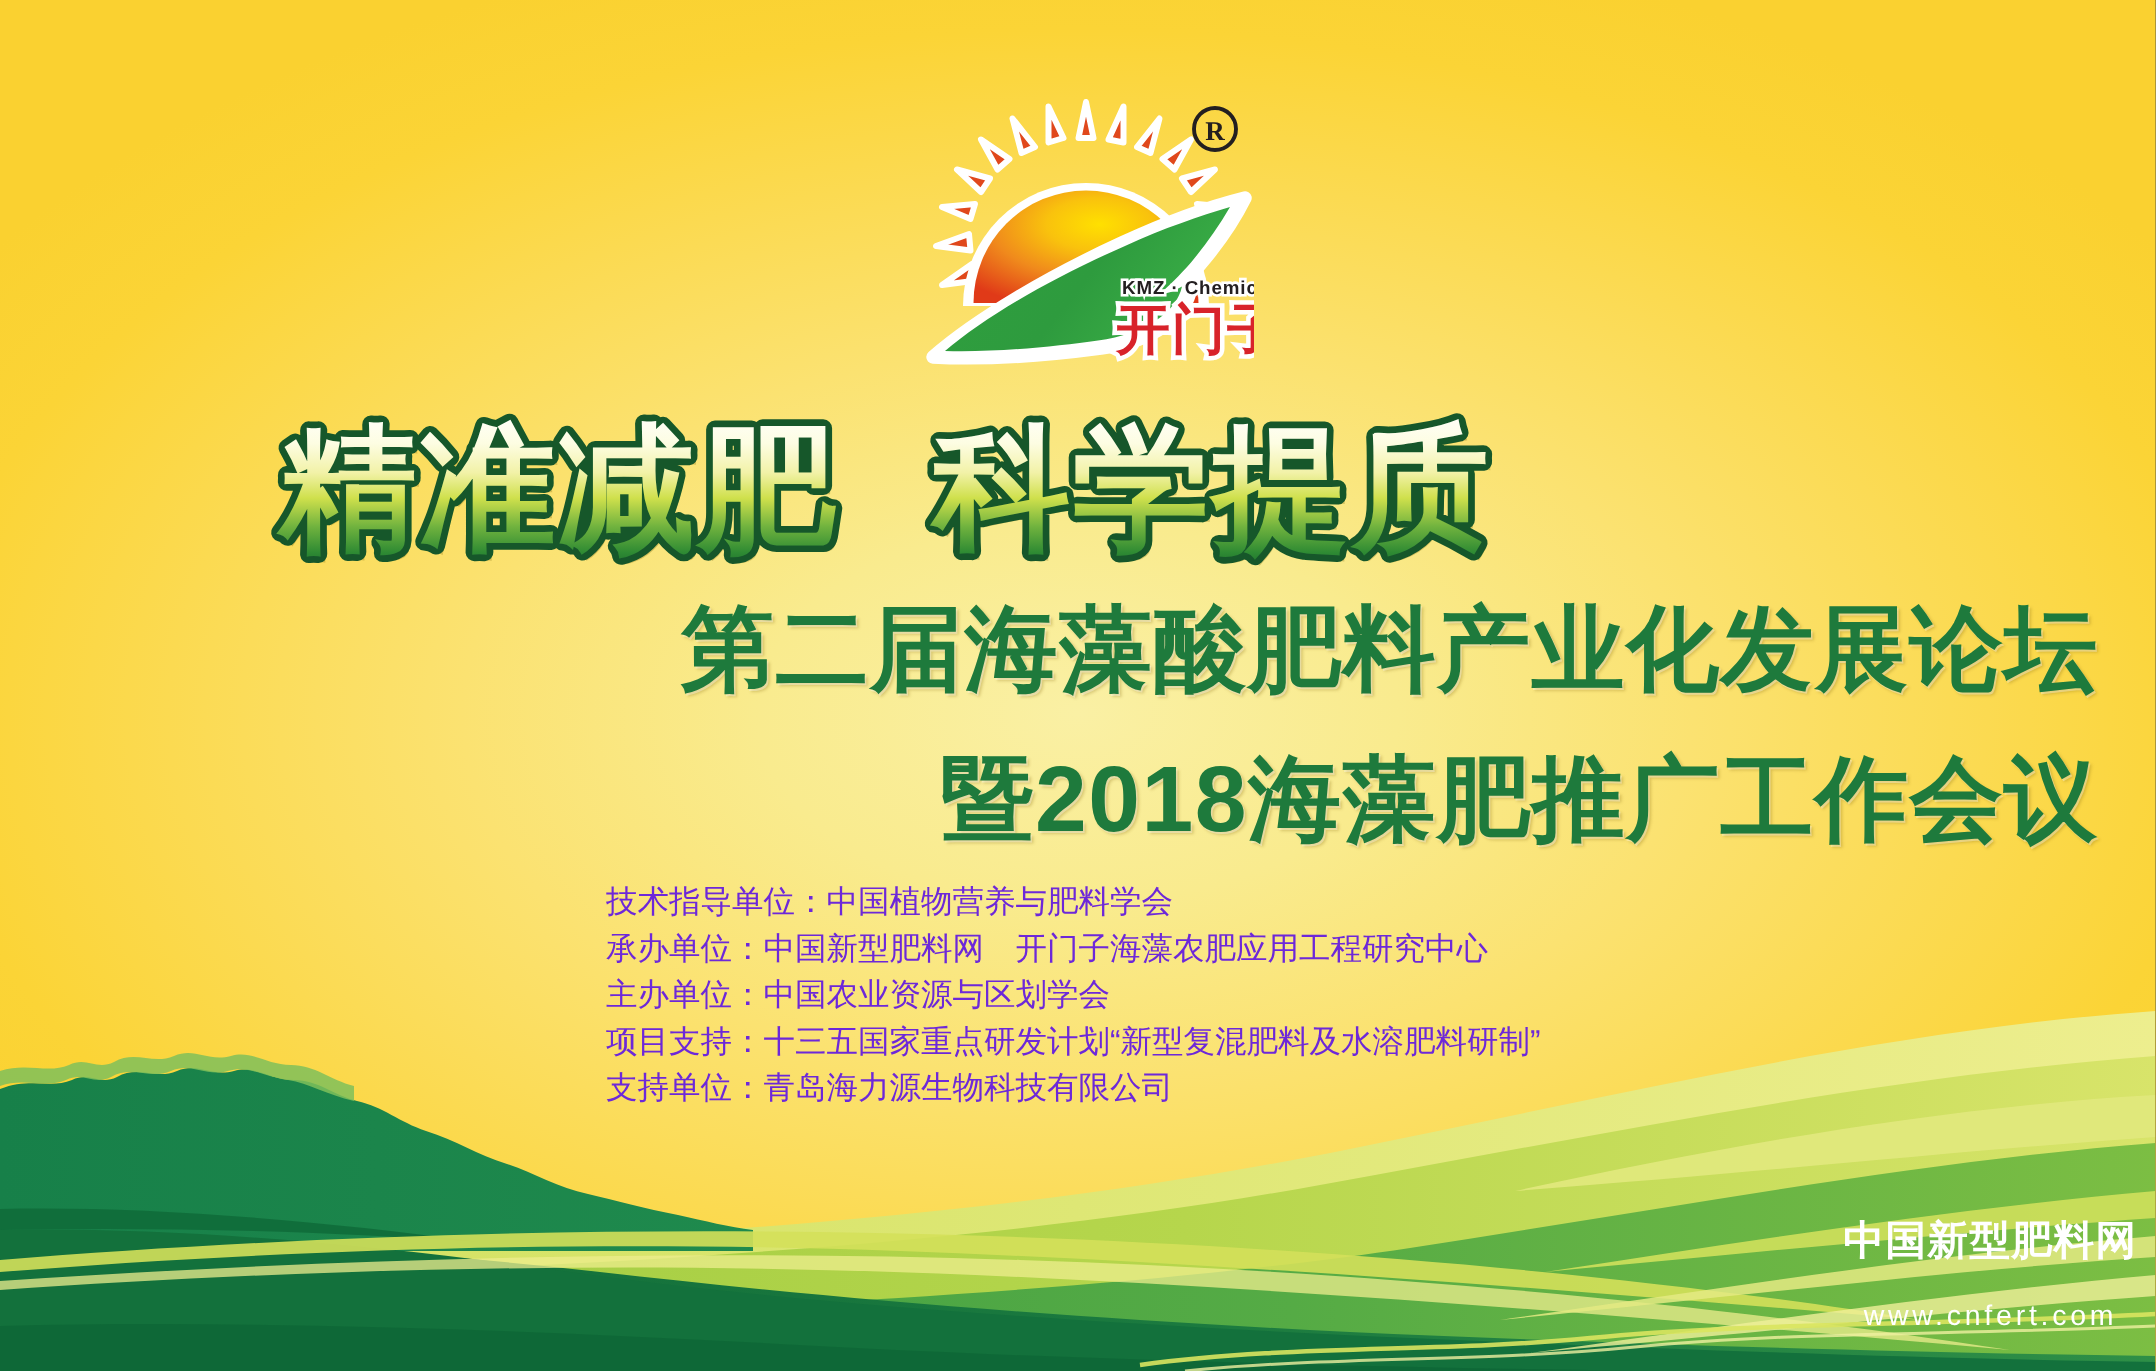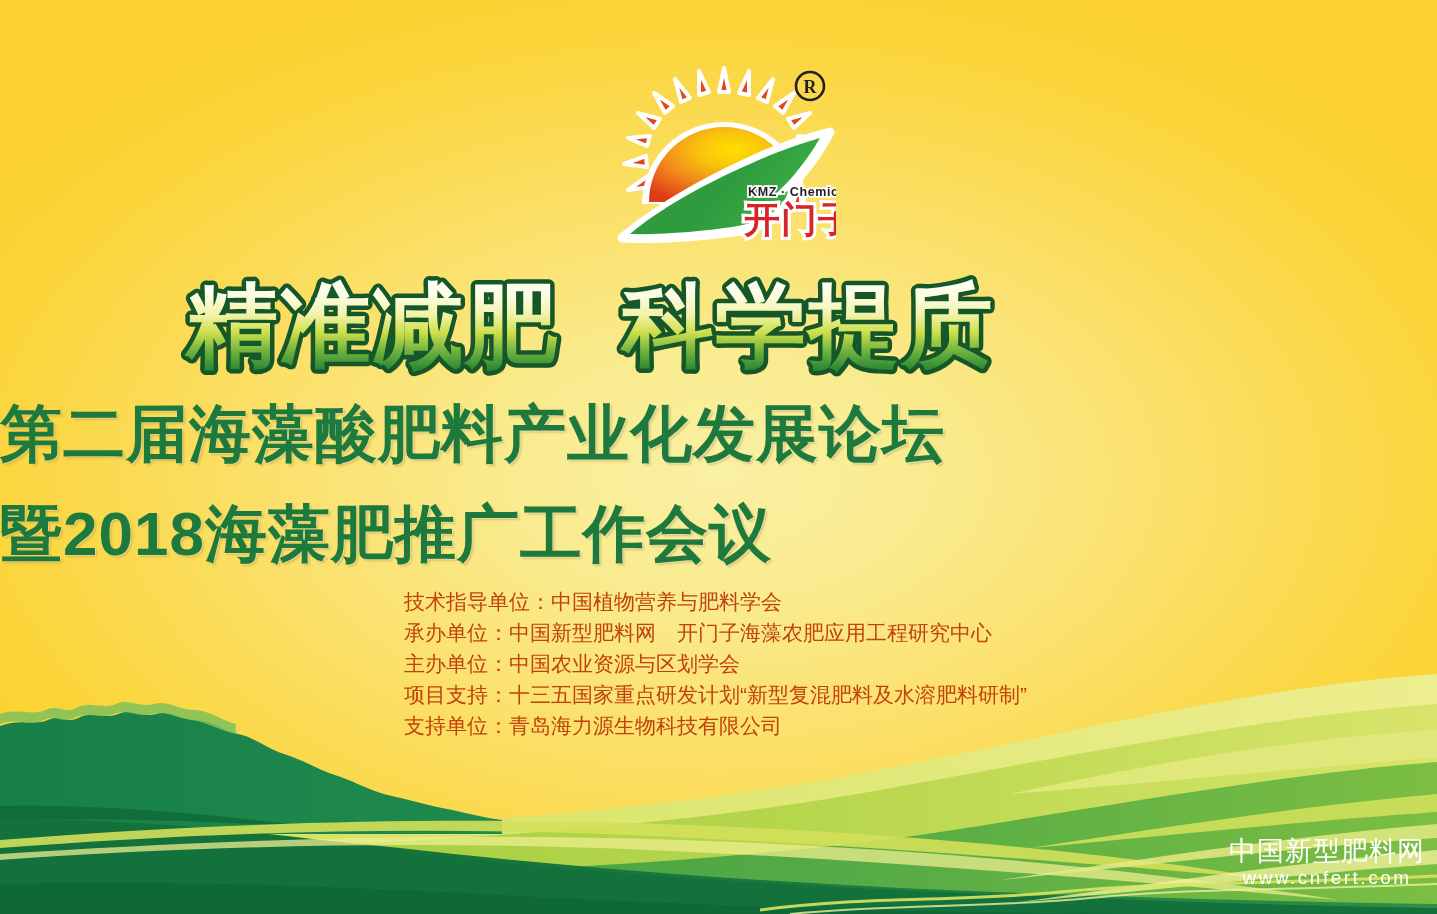--- a/index.html
+++ b/index.html
@@ -63,21 +63,21 @@
     text-align: center;
     height: 130px;
   }
   .headline svg { display:block; width:100%; height:130px; }
 
   
   .subtitle {
     position: absolute;
     left: 0;
     width: 1399px;
-    text-align: left;
+    text-align: right;
     color: #1E7A3C;
     font-weight: bold;
     letter-spacing: 0px;
     white-space: nowrap;
     text-shadow:
       1px 1px 0 rgba(255,255,255,0.35),
       2px 2px 2px rgba(140,110,20,0.30);
   }
   #subtitle-1 {
     top: 398px;
@@ -93,47 +93,48 @@
   }
 
   
   .info-block {
     position: absolute;
     left: 404px;
     top: 586px;
     width: 760px;
   }
   .info-line {
-    color: #c2410c;
+    color: #6d28d9;
     font-size: 21px;
     line-height: 31px;
     white-space: nowrap;
     font-weight: 500;
   }
 
   
   .watermark {
     position: absolute;
     right: 12px;
     bottom: 24px;
     text-align: center;
     color: #FFFFFF;
   }
   .wm-cn {
     font-size: 27px;
-    font-weight: normal;
+    font-weight: bold;
     letter-spacing: 1px;
     line-height: 30px;
     white-space: nowrap;
   }
   .wm-url {
     font-size: 19px;
     letter-spacing: 2.5px;
     line-height: 24px;
     white-space: nowrap;
+    margin-top: 24px;
   }
 </style>
 </head>
 <body>
 
 <div id="banner">
 
   <div class="bg-base"></div>
   <div class="bg-glow"></div>
 

